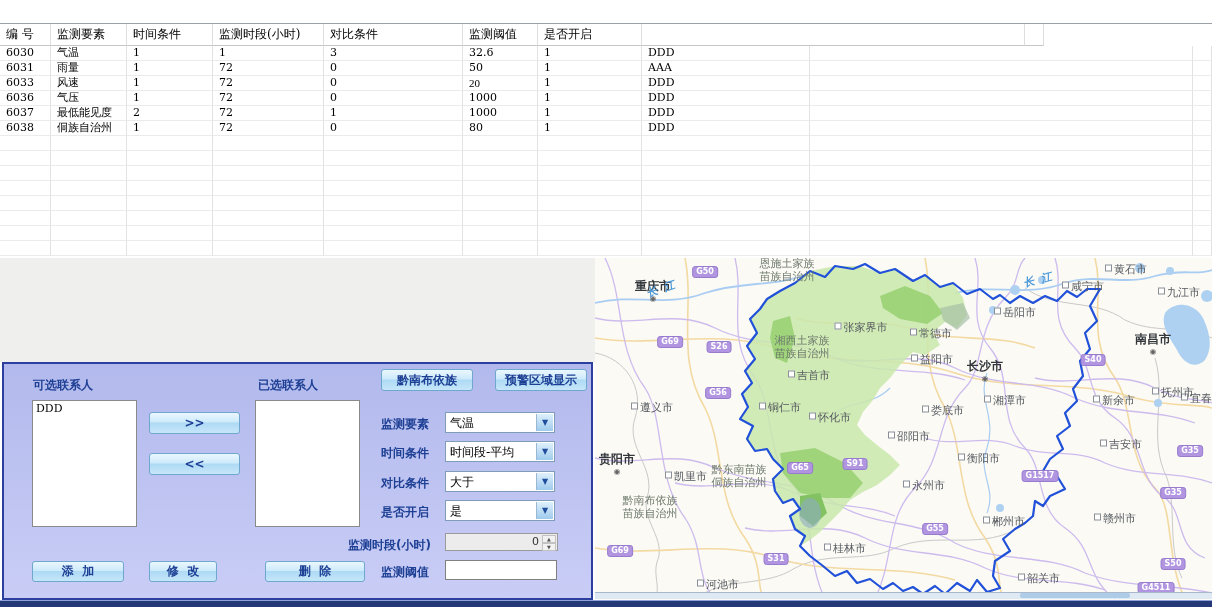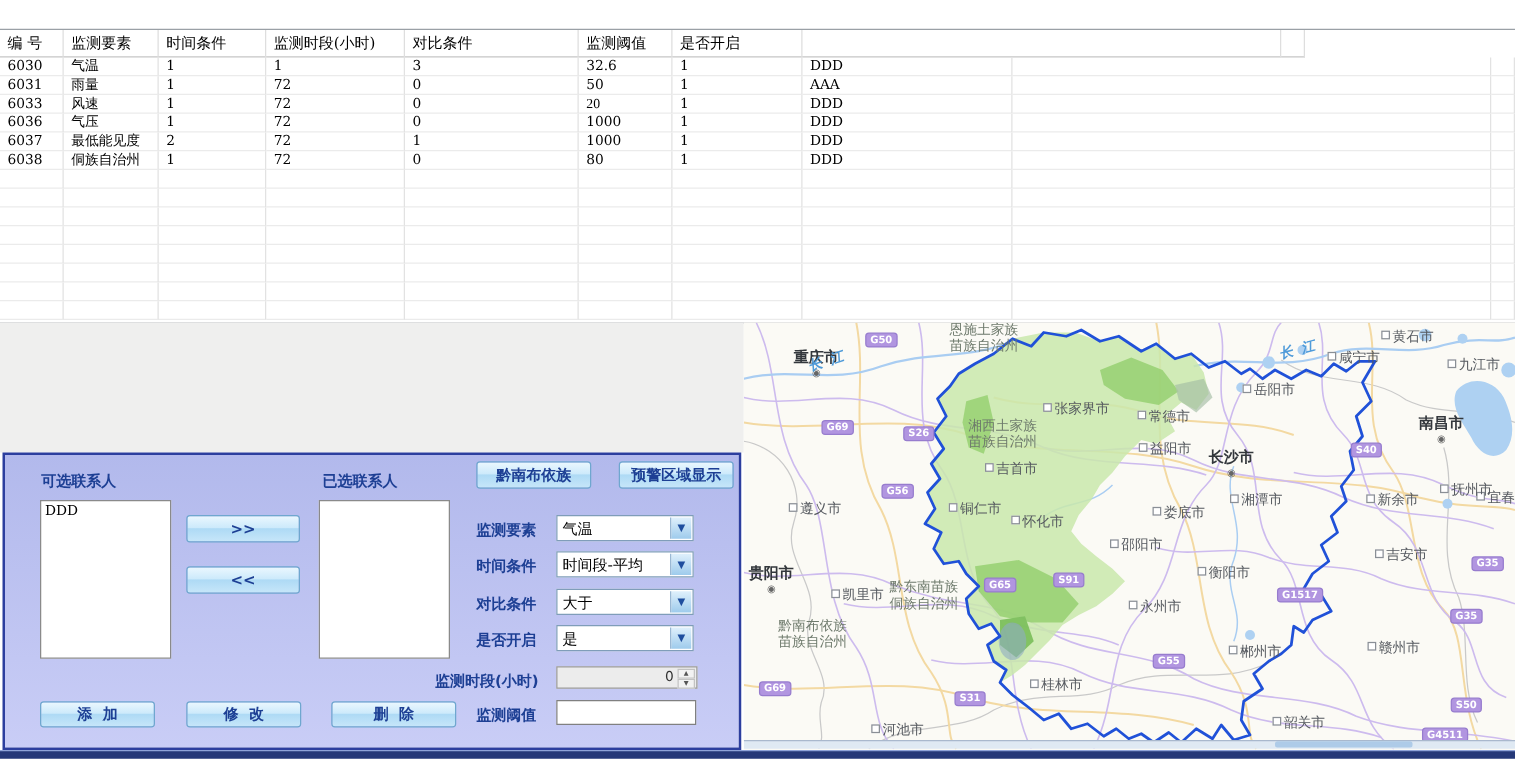--- a/index.html
+++ b/index.html
@@ -307,21 +307,21 @@
       <div class="spincol">
         <div>▲</div>
         <div>▼</div>
       </div>
     </div>
 
     <div class="plabel" style="left:377px;top:200px">监测阈值</div>
     <input class="tinput" style="left: 441px; top: 196px;" value="">
 
     <div class="btn" style="left:28px;top:197px;width:92px;height:21px;line-height:19px">添  加</div>
-    <div class="btn" style="left:145px;top:197px;width:92px;height:21px;line-height:19px">修  改</div>
+    <div class="btn" style="left:145px;top:197px;width:68px;height:21px;line-height:19px">修  改</div>
     <div class="btn" style="left:261px;top:197px;width:100px;height:21px;line-height:19px">删  除</div>
   </div>
 
   <div class="map">
     <svg width="617" height="342" viewBox="0 0 617 342">
       <rect width="617" height="342" fill="#fbfaf5"></rect>
 
       <g stroke="#c9c9c9" stroke-width="1" fill="none">
         <path d="M0,95 C30,100 50,130 40,160 C30,190 62,210 52,240 C46,262 72,282 62,304 C58,318 66,330 60,341"></path>
         <path d="M430,30 C460,52 500,40 530,62 C560,76 582,66 617,80"></path>
@@ -426,21 +426,21 @@
           <div>黔东南苗族</div>
           <div>侗族自治州</div>
         </div>
         <div class="ml ml-region" style="left: 55px; top: 249px;">
           <div>黔南布依族</div>
           <div>苗族自治州</div>
         </div>
         <div class="ml ml-river" style="left: 69px; top: 30px; transform: translate(-50%, -50%) rotate(-18deg);">长江</div>
         <div class="ml ml-river" style="left: 446px; top: 21px; transform: translate(-50%, -50%) rotate(-14deg);">长江</div>
         <div class="ml ml-shield" style="left: 110px; top: 14px;">G50</div>
-        <div class="ml ml-shield" style="left: 140px; top: 89px;">S26</div>
+        <div class="ml ml-shield" style="left: 124px; top: 89px;">S26</div>
         <div class="ml ml-shield" style="left: 75px; top: 84px;">G69</div>
         <div class="ml ml-shield" style="left: 123px; top: 135px;">G56</div>
         <div class="ml ml-shield" style="left: 498px; top: 102px;">S40</div>
         <div class="ml ml-shield" style="left: 205px; top: 210px;">G65</div>
         <div class="ml ml-shield" style="left: 260px; top: 206px;">S91</div>
         <div class="ml ml-shield" style="left: 445px; top: 218px;">G1517</div>
         <div class="ml ml-shield" style="left: 340px; top: 271px;">G55</div>
         <div class="ml ml-shield" style="left: 595px; top: 193px;">G35</div>
         <div class="ml ml-shield" style="left: 578px; top: 235px;">G35</div>
         <div class="ml ml-shield" style="left: 578px; top: 306px;">S50</div>

